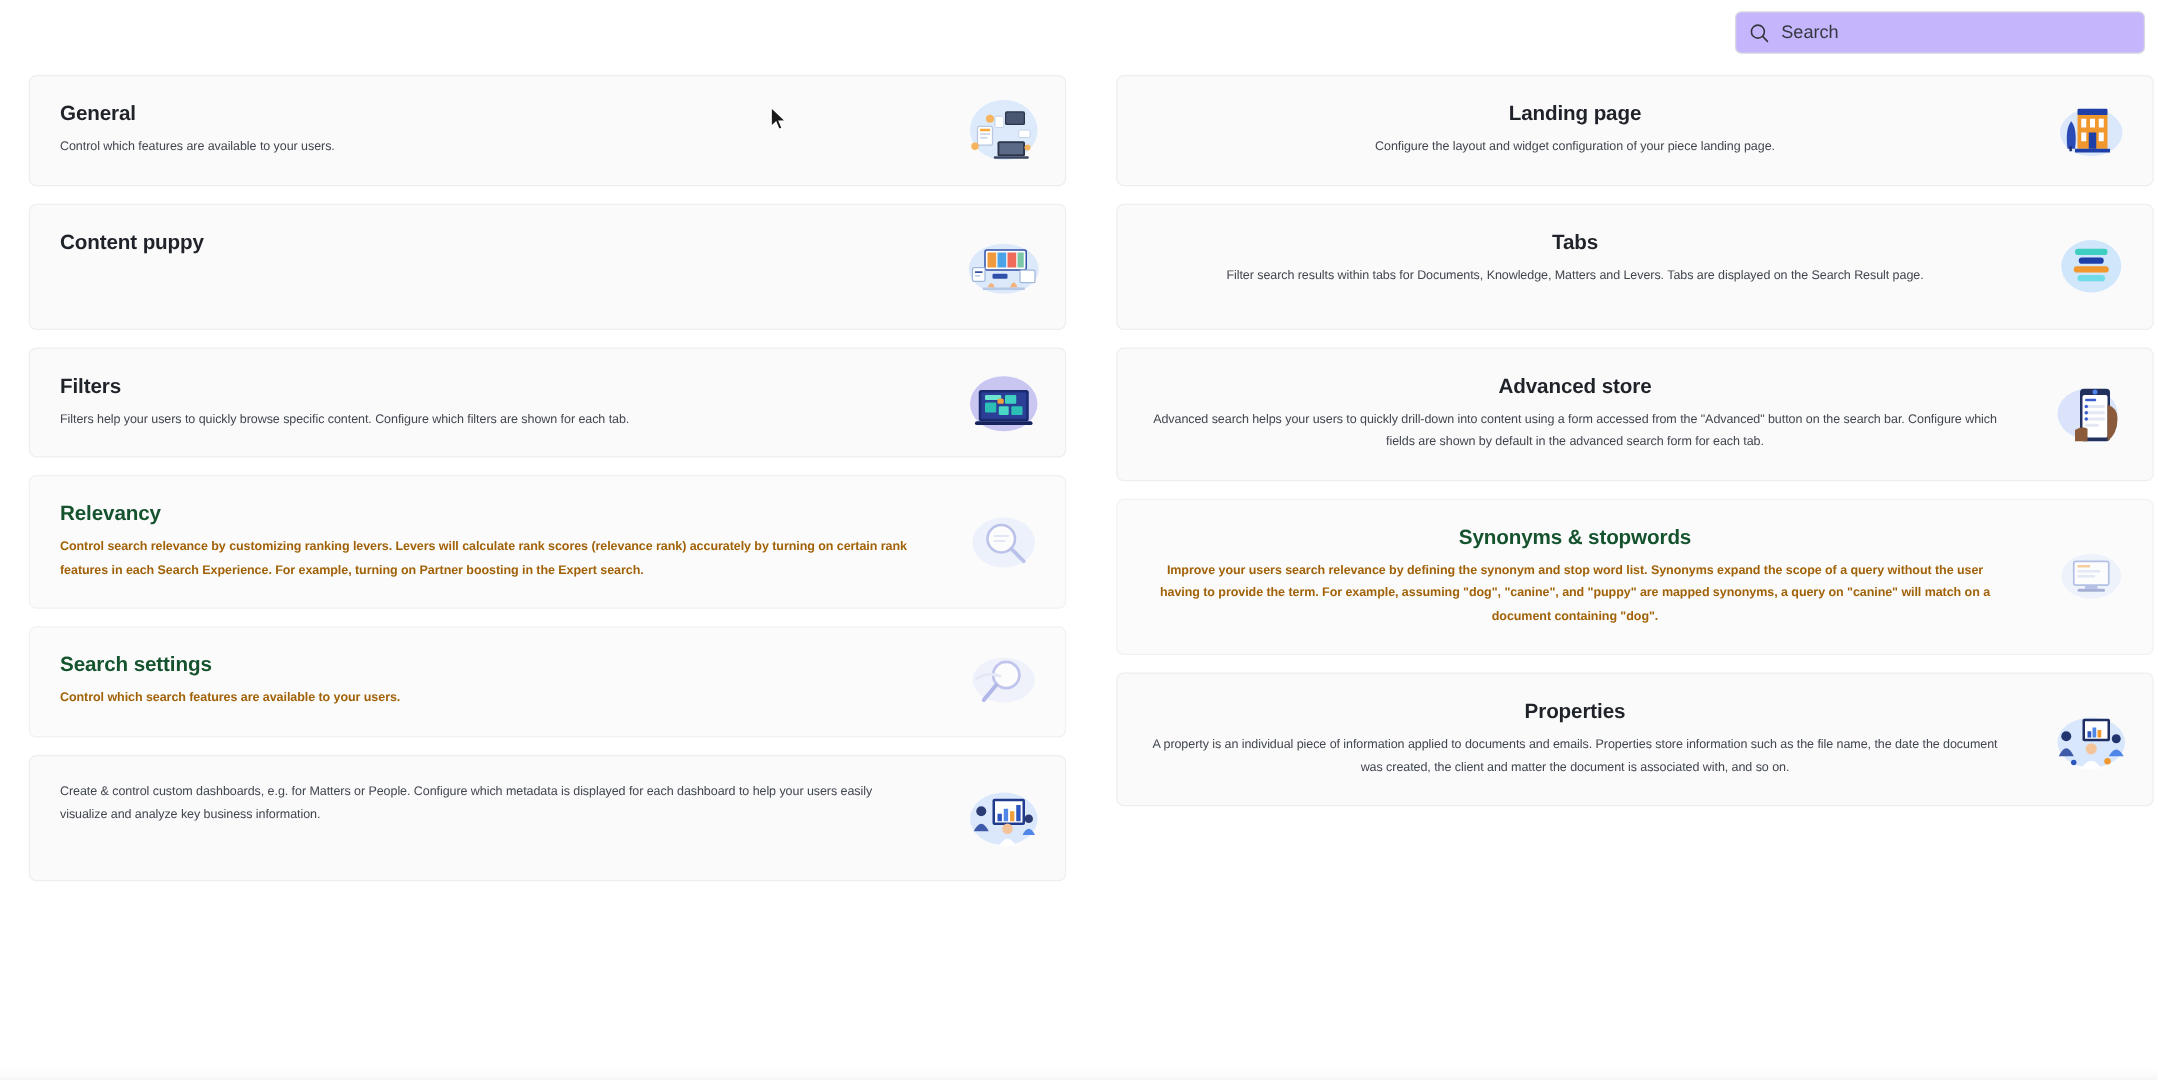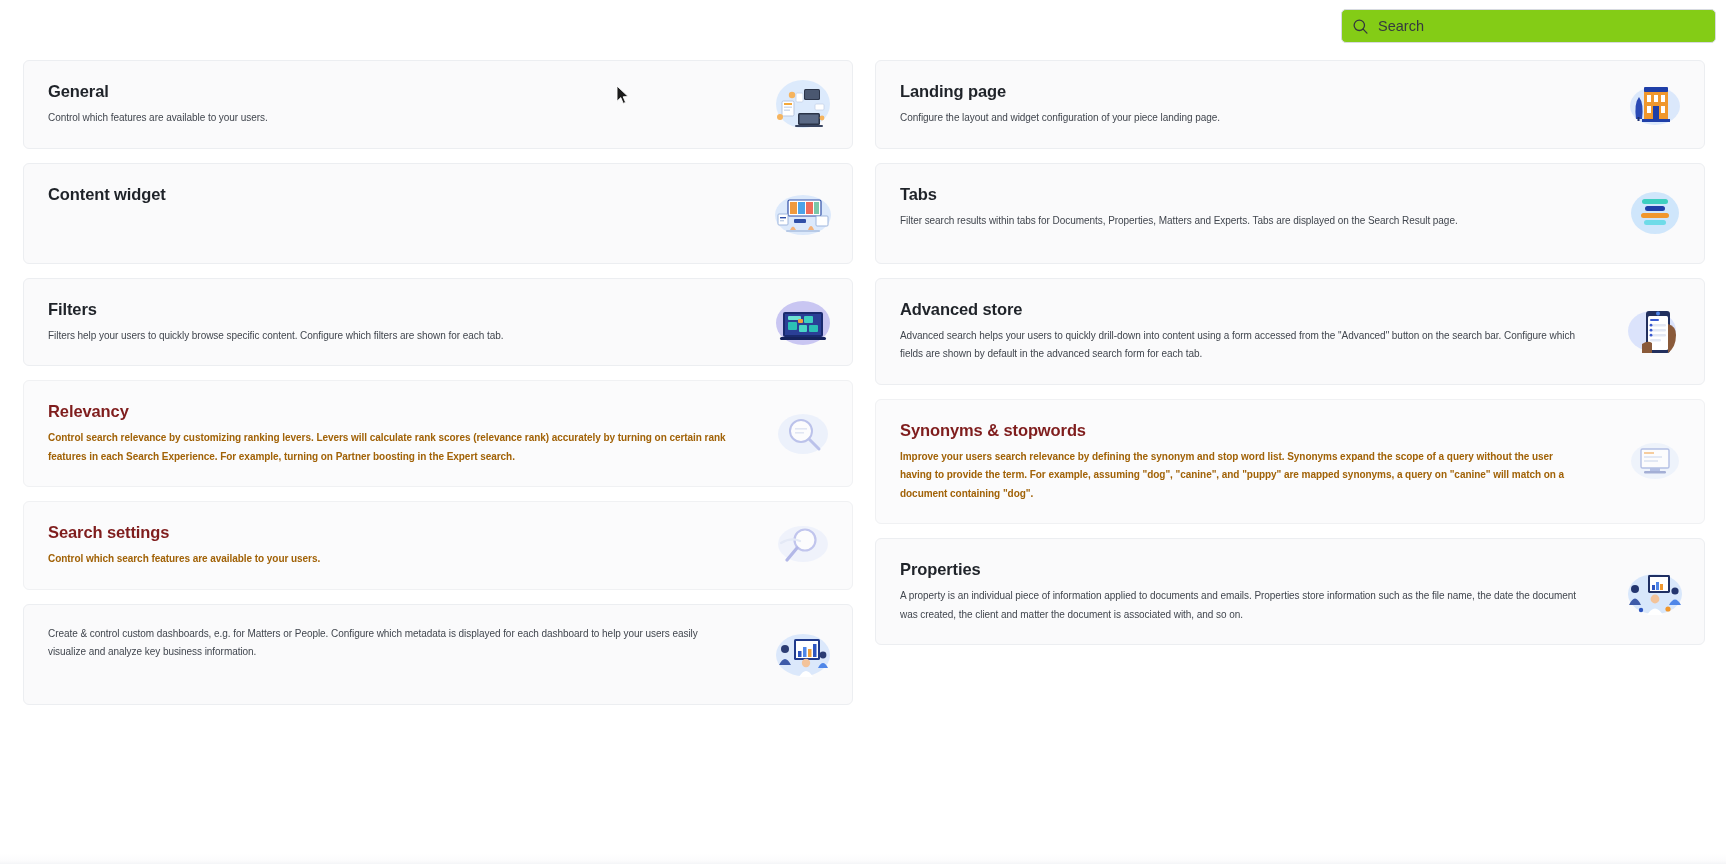--- a/index.html
+++ b/index.html
@@ -21,25 +21,25 @@
   .topbar {
     position: absolute;
     top: 0; left: 0;
     width: 1726px;
     height: 52px;
   }
   .search-box {
     position: absolute;
     top: 9px;
     right: 10px;
-    width: 375px;
+    width: 328px;
     height: 34px;
     border: 1px solid #d7dae0;
     border-radius: 5px;
-    background: #84cc16;
+    background: #c4b5fd;
     display: flex;
     align-items: center;
     padding: 0 10px;
     gap: 9px;
   }
   .search-icon { width: 17px; height: 17px; flex: 0 0 auto; display:block; }
   .search-input {
     border: none;
     outline: none;
     font-family: "Liberation Sans", sans-serif;
@@ -56,21 +56,21 @@
     position: absolute;
     top: 60px;
     left: 0;
     width: 1726px;
   }
   .col {
     position: absolute;
     width: 830px;
   }
   .col-left  { left: 23px; }
-  .col-right { left: 875px; }
+  .col-right { left: 893px; text-align: center; }
 
   .card {
     position: relative;
     width: 830px;
     background: #fafafb;
     border: 1px solid #eceef1;
     border-radius: 6px;
     margin-bottom: 14px;
     padding: 20px 24px 20px 24px;
     min-height: 86px;
@@ -87,21 +87,21 @@
     line-height: 20px;
     letter-spacing: -0.1px;
     margin-bottom: 8px;
   }
   .card-desc {
     font-size: 10px;
     color: #41464e;
     line-height: 18.5px;
     letter-spacing: -0.05px;
   }
-  .card.disabled .card-title { color: #7f1d1d; }
+  .card.disabled .card-title { color: #14532d; }
   .card.disabled .card-desc  { color: #a16207; font-weight: bold; }
 
   .card-illus {
     position: absolute;
     right: 18px;
     top: 50%;
     transform: translateY(-50%);
     width: 62px;
     height: 54px;
     flex: 0 0 auto;
@@ -169,21 +169,21 @@
       <rect x="24" y="16" width="7" height="9" rx="1" fill="#ffffff" stroke="#c4d2e8" stroke-width=".8"></rect>
       <circle cx="20" cy="18" r="3.2" fill="#f6b45e"></circle>
       <rect x="43" y="27" width="9" height="6" rx="1" fill="#ffffff" stroke="#c4d2e8" stroke-width=".8"></rect>
       <circle cx="8" cy="40" r="3" fill="#f6b45e"></circle>
       <circle cx="50" cy="41" r="2.4" fill="#f6b45e"></circle>
     </svg>
           </div>
         </div>
         <div class="card h-md">
           <div class="card-text">
-            <div class="card-title">Content widget</div>
+            <div class="card-title">Content puppy</div>
           </div>
           <div class="card-illus">
     <svg viewBox="0 0 62 54">
       <ellipse cx="31" cy="29" rx="28" ry="20" fill="#dce9fb"></ellipse>
       <rect x="16" y="14" width="33" height="16" rx="1.6" fill="#ffffff" stroke="#2f4fa8" stroke-width="1.2"></rect>
       <rect x="18" y="16" width="7" height="12" fill="#f09a3e"></rect>
       <rect x="26" y="16" width="7" height="12" fill="#4da3e8"></rect>
       <rect x="34" y="16" width="7" height="12" fill="#f06c5a"></rect>
       <rect x="42" y="16" width="5" height="12" fill="#7bc7a8"></rect>
       <rect x="6" y="28" width="10" height="11" rx="1" fill="#ffffff" stroke="#9fb6dd" stroke-width="1"></rect>
@@ -288,21 +288,21 @@
       <rect x="37" y="29" width="4" height="7" fill="#ffffff"></rect>
       <rect x="29" y="29" width="6" height="13" fill="#1f3fa8"></rect>
       <path d="M12 42 q-2 -16 3 -22 q5 6 3 22 z" fill="#2a4ab5"></path>
       <rect x="13.5" y="40" width="2" height="4" fill="#1c2f6e"></rect>
     </svg>
           </div>
         </div>
         <div class="card h-md">
           <div class="card-text">
             <div class="card-title">Tabs</div>
-            <div class="card-desc">Filter search results within tabs for Documents, Properties, Matters and Experts. Tabs are displayed on the Search Result page.</div>
+            <div class="card-desc">Filter search results within tabs for Documents, Knowledge, Matters and Levers. Tabs are displayed on the Search Result page.</div>
           </div>
           <div class="card-illus">
     <svg viewBox="0 0 62 54">
       <ellipse cx="31" cy="27" rx="24" ry="21" fill="#cfe6fb"></ellipse>
       <rect x="18" y="13" width="26" height="5" rx="2.5" fill="#3ecfc0"></rect>
       <rect x="21" y="20" width="20" height="5" rx="2.5" fill="#1f3fa8"></rect>
       <rect x="17" y="27" width="28" height="5" rx="2.5" fill="#f0972d"></rect>
       <rect x="20" y="34" width="22" height="5" rx="2.5" fill="#6fdbe8"></rect>
     </svg>
           </div>

